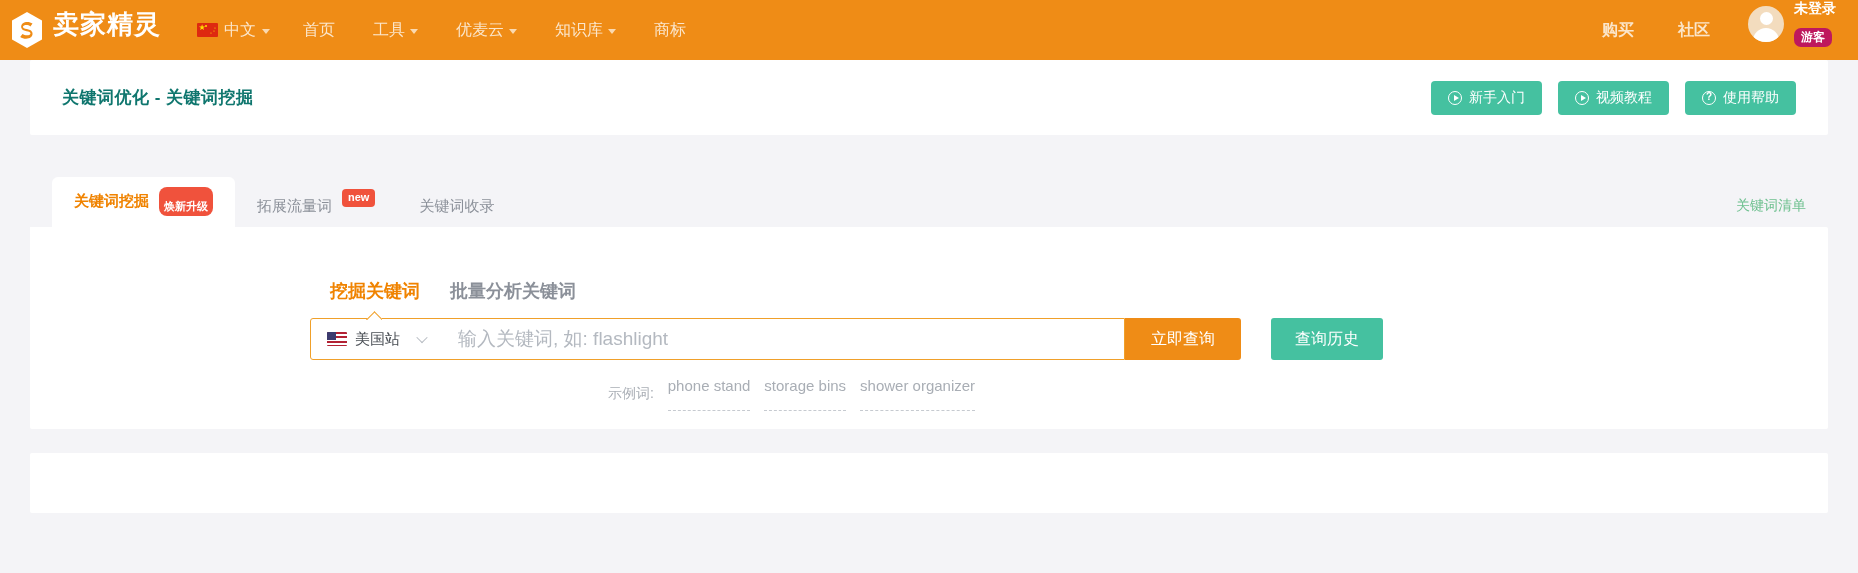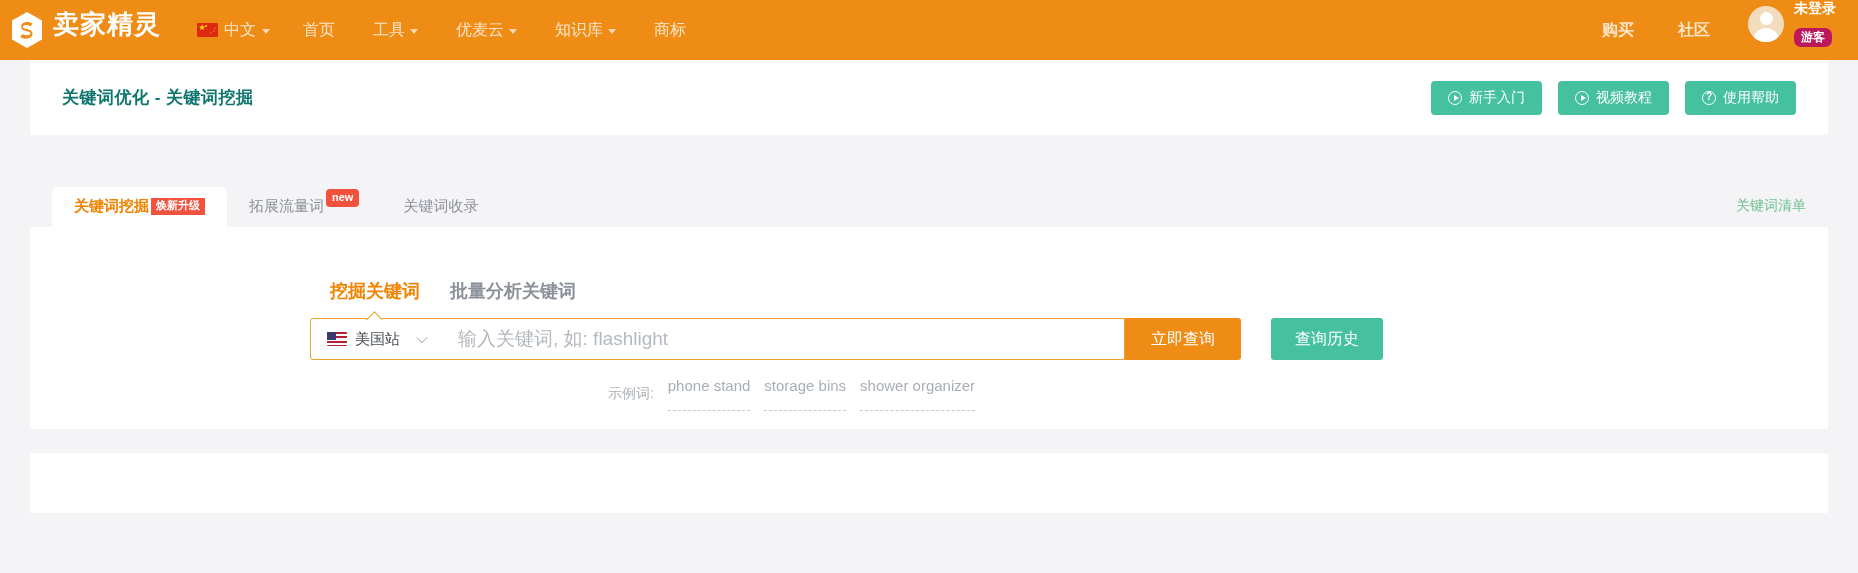--- a/index.html
+++ b/index.html
@@ -218,41 +218,41 @@
     margin-top: 52px;
     display: flex;
     align-items: flex-end;
     position: relative;
     height: 40px;
     padding-left: 22px;
   }
   .tab {
     display: flex;
     align-items: center;
-    gap: 2px;
+    gap: 10px;
     font-size: 15px;
     color: #8b9099;
     padding: 10px 22px 11px;
     cursor: pointer;
     white-space: nowrap;
     position: relative;
   }
   .tab.active {
     background: #ffffff;
     color: #f08300;
     border-radius: 6px 6px 0 0;
     font-weight: bold;
   }
   .badge-red {
     background: #f0523c;
     color: #ffffff;
     font-size: 11px;
     line-height: 12px;
-    border-radius: 0;
-    padding: 1px 5px 4px;
+    border-radius: 8px;
+    padding: 13px 5px 4px;
     font-weight: bold;
     white-space: nowrap;
   }
   .badge-new {
     background: #f0523c;
     color: #ffffff;
     font-size: 11px;
     line-height: 11px;
     border-radius: 4px;
     padding: 3px 6px 4px;

